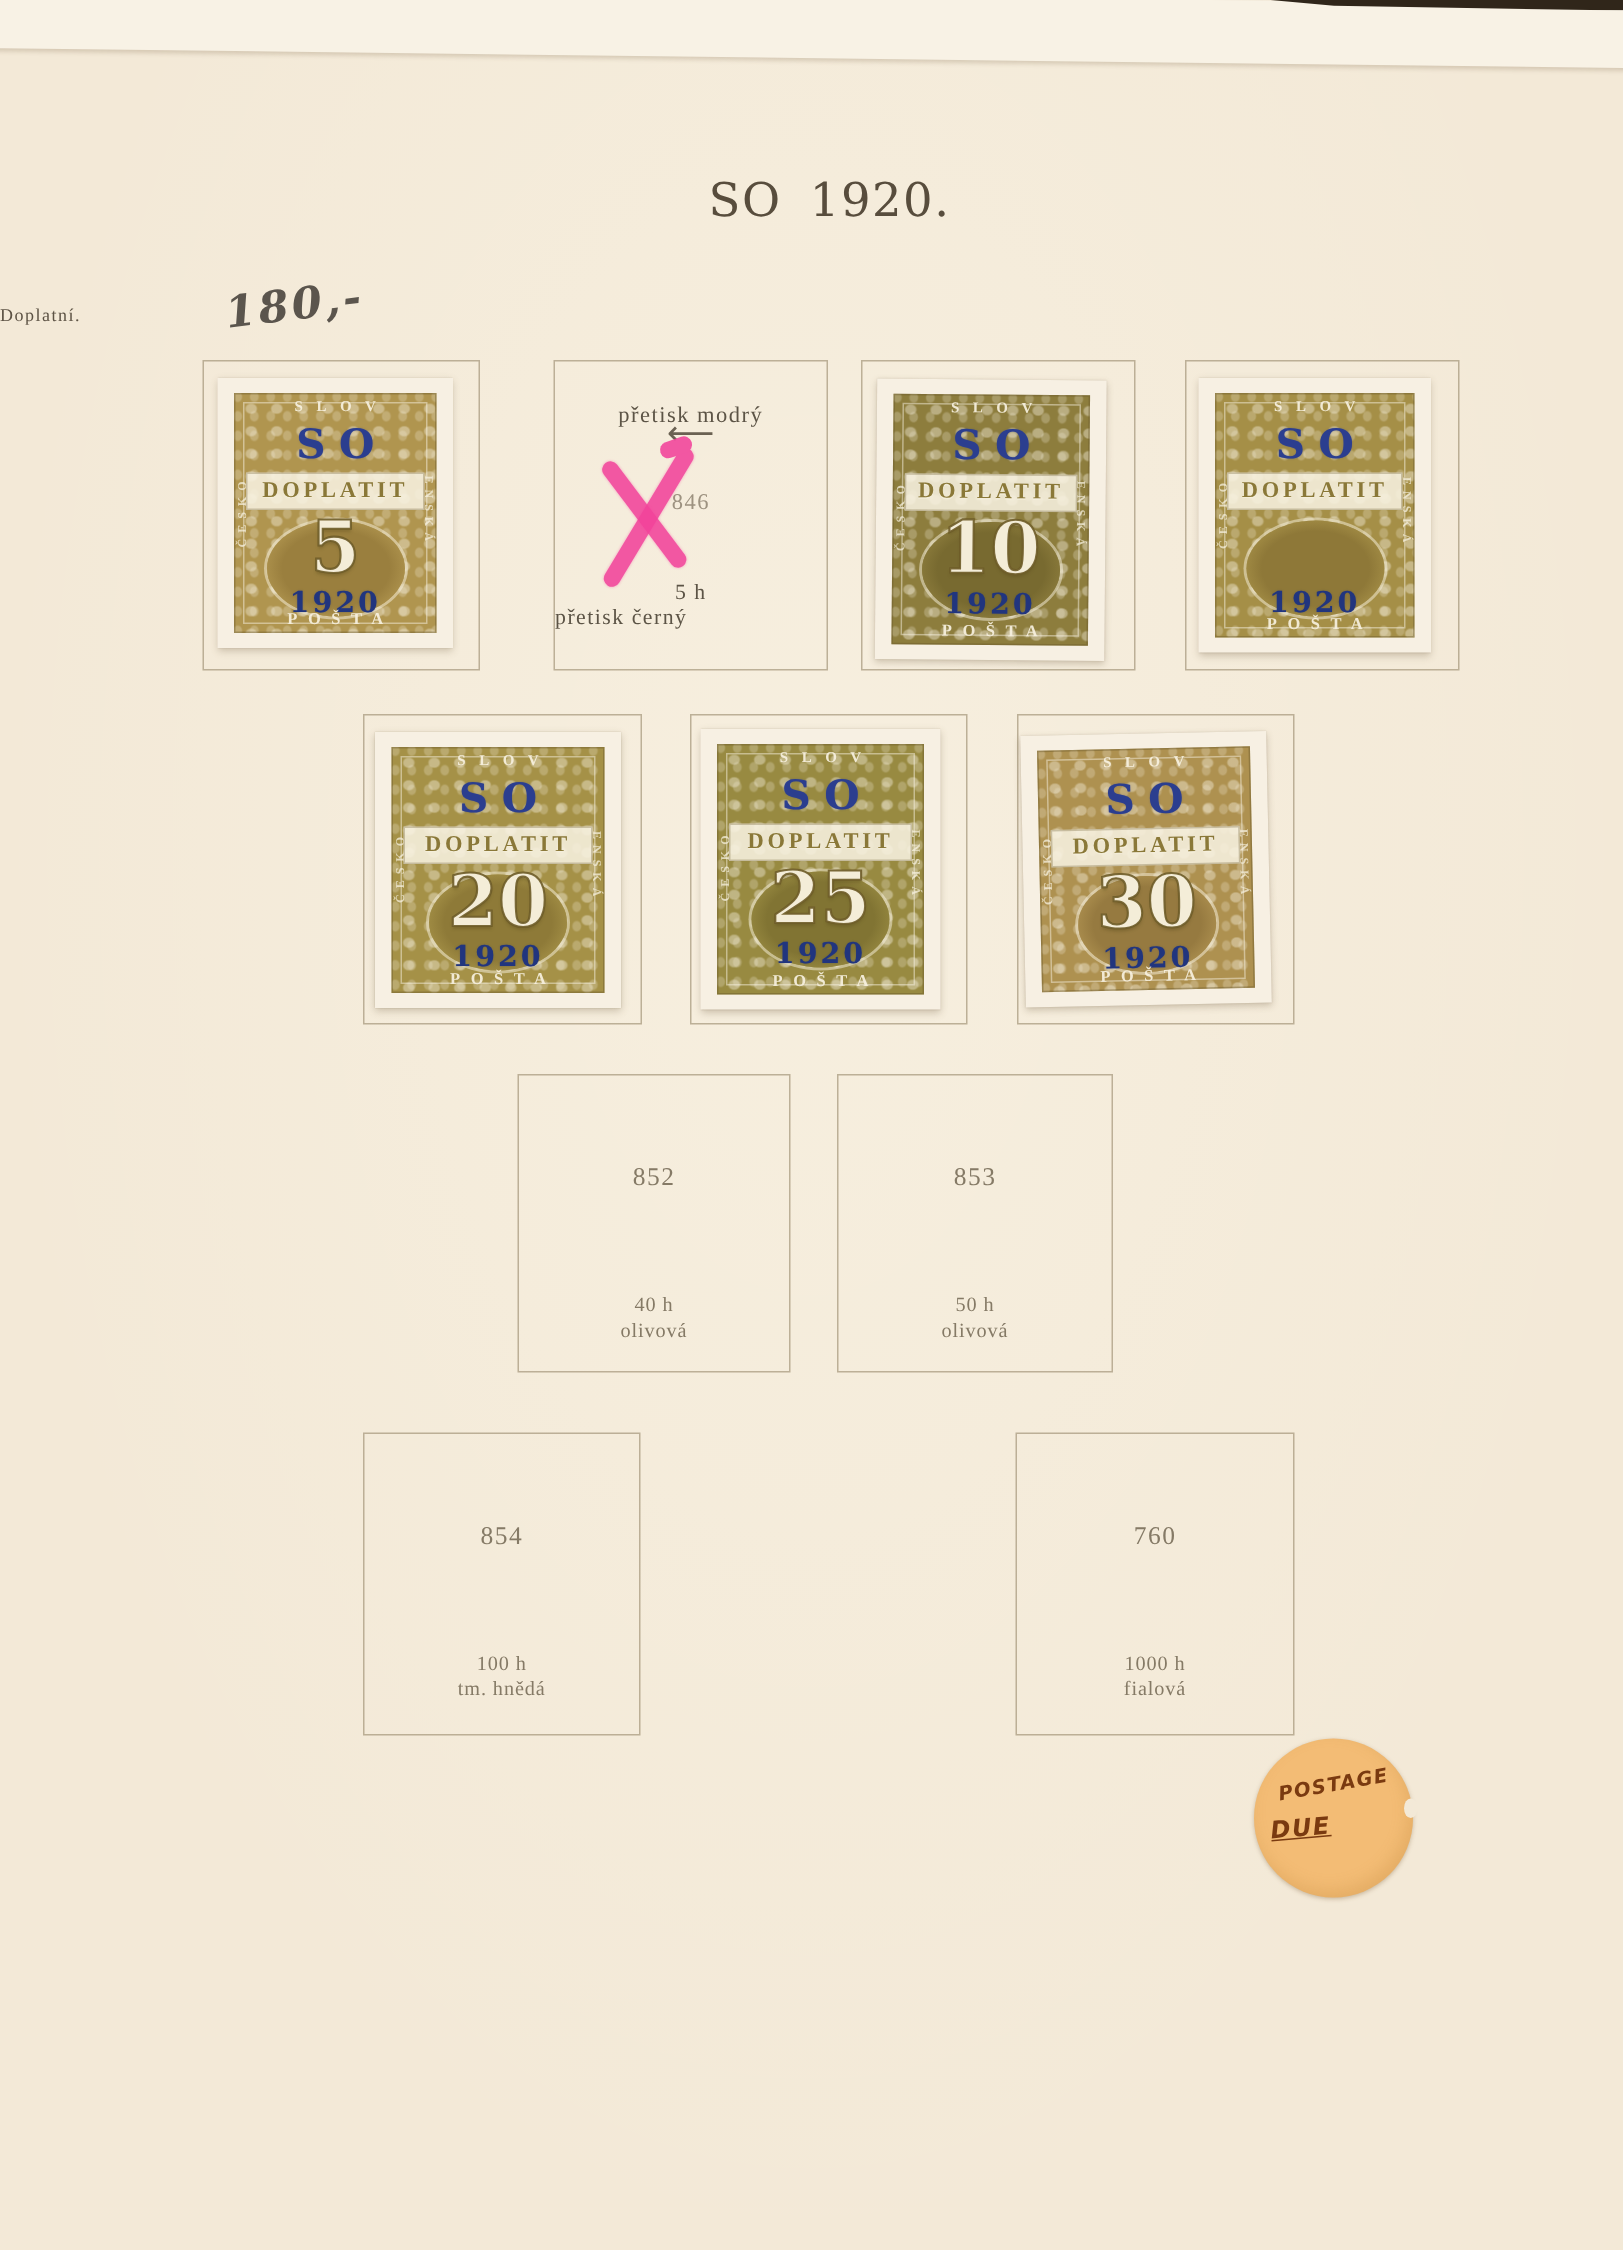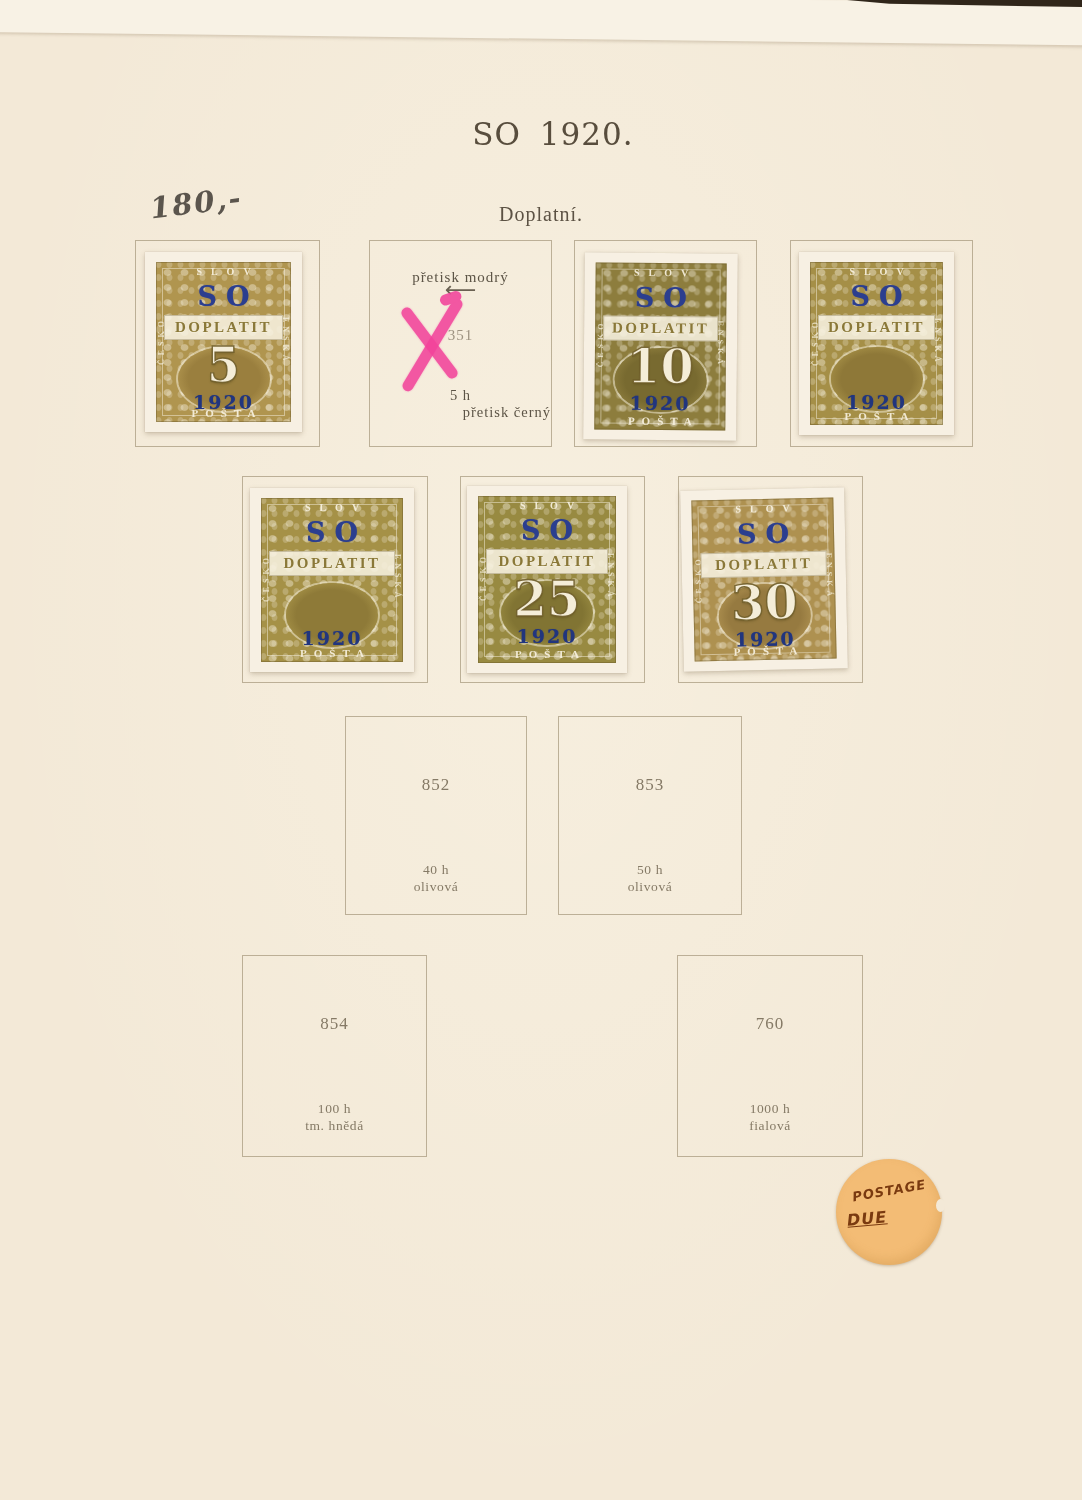--- a/index.html
+++ b/index.html
@@ -21,22 +21,22 @@
     position:absolute;top:0;right:0;width:235px;height:7px;background:#30261a;
     clip-path:polygon(0 0,100% 0,100% 100%,18% 55%);
   }
   .title{
     position:absolute;top:116px;left:0;width:100%;text-align:center;
     font-family:"DejaVu Serif", serif;font-size:31px;letter-spacing:1px;word-spacing:8px;
     color:#584d3d;
     margin-left:12px;
   }
   .subtitle{
-    position:absolute;top:203px;left:0;width:100%;text-align:center;
-    font-size:20px;letter-spacing:1px;color:#5c5244;
+    position:absolute;top:203px;left:0;width:100%;text-align:left;
+    font-size:12px;letter-spacing:1px;color:#5c5244;
   }
   .hand-note{
     position:absolute;left:150px;top:186px;
     font-family:"DejaVu Serif", serif;font-style:italic;font-weight:bold;
     font-size:29px;color:#46413a;transform:rotate(-7deg);opacity:.88;
     letter-spacing:2px;
   }
   
   .abox{
     position:absolute;border:1px solid rgba(150,135,105,.6);
@@ -61,21 +61,21 @@
   }
   .ann-arrow{
     position:absolute;top:36px;left:0;width:100%;text-align:center;
     font-size:22px;color:#6a6152;font-family:"DejaVu Sans", sans-serif;
   }
   .ann-val{
     position:absolute;top:146px;left:0;width:100%;text-align:center;
     font-size:14.5px;letter-spacing:1px;color:#5c5446;
   }
   .ann-line2{
-    position:absolute;top:163px;left:0;width:100%;text-align:right;
+    position:absolute;top:163px;left:0;width:100%;text-align:left;
     font-size:14.5px;letter-spacing:1px;color:#5c5446;
   }
   
   .xmark{position:absolute;left:394px;top:296px;width:74px;height:100px;}
   .xmark .s1,.xmark .s2{
     position:absolute;background:#f2439b;border-radius:8px;opacity:.88;
     box-shadow:0 0 2px rgba(242,67,155,.55);
   }
   .xmark .s1{left:33px;top:-4px;width:11px;height:106px;transform:rotate(31deg);}
   .xmark .s2{left:30px;top:4px;width:11px;height:86px;transform:rotate(-37deg);}
@@ -162,21 +162,21 @@
   <div class="dark-corner"></div>
 
   <div class="title">SO 1920.</div>
   <div class="subtitle">Doplatní.</div>
   <div class="hand-note">180,-</div>
 
   <div class="abox" style="left:135px;top:240px;width:185px;height:207px"></div>
   <div class="abox" style="left:369px;top:240px;width:183px;height:207px">
     <div class="ann-line1">přetisk modrý</div>
     <div class="ann-arrow">⟵</div>
-    <div class="ann-num">351</div>
+    <div class="ann-num">846</div>
     <div class="ann-val">5 h</div>
     <div class="ann-line2">přetisk černý</div>
   </div>
   <div class="abox" style="left:574px;top:240px;width:183px;height:207px"></div>
   <div class="abox" style="left:790px;top:240px;width:183px;height:207px"></div>
 
   <div class="abox" style="left:242px;top:476px;width:186px;height:207px"></div>
   <div class="abox" style="left:460px;top:476px;width:185px;height:207px"></div>
   <div class="abox" style="left:678px;top:476px;width:185px;height:207px"></div>
 
@@ -260,20 +260,21 @@
   <div class="mount" style="left:250px;top:488px;width:164px;height:184px">
     <div class="stamp st3">
       <div class="s-top">SLOV</div>
       <div class="s-left">ČESKO</div>
       <div class="s-right">ENSKÁ</div>
       <div class="s-so">SO</div>
       <div class="s-band">
           <span>DOPLATIT</span>
         </div>
       <div class="s-oval"></div>
+      <div class="s-num">20</div>
       <div class="s-year">1920</div>
       <div class="s-bottom">POŠTA</div>
     </div>
   </div>
 
   <div class="mount" style="left:467px;top:486px;width:160px;height:187px">
     <div class="stamp st4">
       <div class="s-top">SLOV</div>
       <div class="s-left">ČESKO</div>
       <div class="s-right">ENSKÁ</div>

